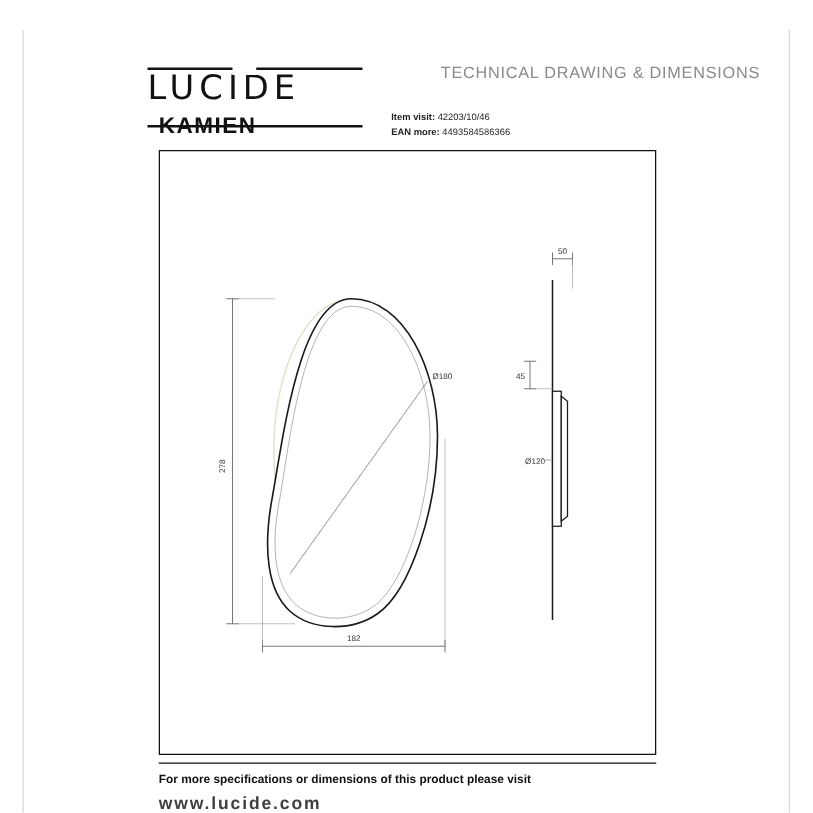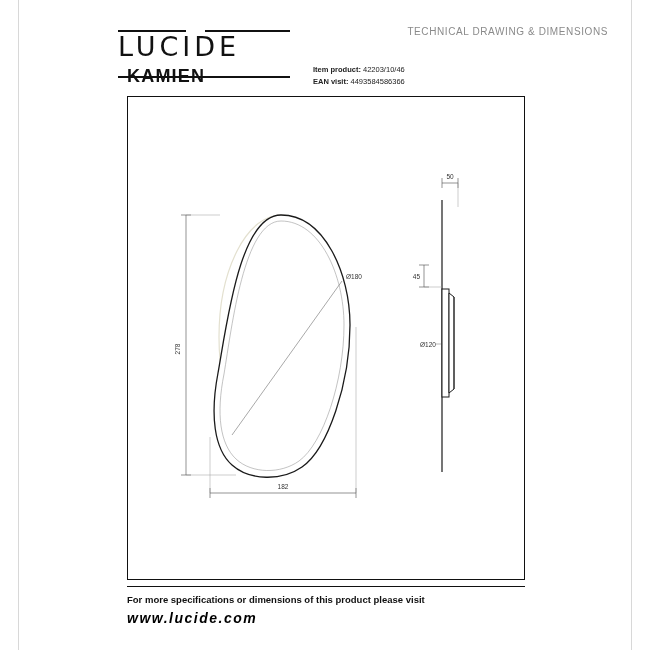--- a/index.html
+++ b/index.html
@@ -13,20 +13,21 @@
     font-family: "Liberation Sans", sans-serif;
     color: #1a1a1a;
     overflow: hidden;
   }
   .page {
     position: relative;
     width: 650px;
     height: 458px;
     background: #ffffff;
     box-sizing: border-box;
+    margin-top: 24px;
   }
   
   .sheet-rule-left {
     position: absolute;
     left: 18px;
     top: 0;
     width: 1px;
     height: 650px;
     background: #d8d8d8;
   }
@@ -83,21 +84,21 @@
     left: 68px;
     top: -4px;
     width: 19px;
     height: 10px;
     background: #ffffff;
   }
   .tech-label {
     position: absolute;
     right: 2px;
     top: 12px;
-    font-size: 10px;
+    font-size: 13px;
     letter-spacing: 0.6px;
     color: #8a8a8a;
     font-family: "Liberation Sans", sans-serif;
   }
 
   
   .title {
     position: absolute;
     left: 127px;
     top: 66px;
@@ -154,22 +155,21 @@
     font-weight: bold;
     color: #111111;
   }
   .footer-url {
     position: absolute;
     left: 127px;
     top: 610px;
     font-size: 14px;
     font-weight: bold;
     letter-spacing: 1.5px;
-    color: #000000;
-    font-style: italic;
+    color: #404040;
   }
 
   svg text {
     font-family: "Liberation Sans", sans-serif;
     fill: #333333;
   }
 </style>
 </head>
 <body>
 
@@ -184,25 +184,25 @@
       <div class="logo-notch"></div>
       <div class="logo-text">LUCIDE</div>
       <div class="logo-bar-bottom"></div>
     </div>
     <div class="tech-label">TECHNICAL DRAWING &amp; DIMENSIONS</div>
   </div>
 
   <div class="title">KAMIEN</div>
   <div class="meta">
     <div>
-      <b>Item product:</b>
+      <b>Item visit:</b>
       <span>42203/10/46</span>
     </div>
     <div>
-      <b>EAN visit:</b>
+      <b>EAN more:</b>
       <span>4493584586366</span>
     </div>
   </div>
 
   <div class="frame">
     <svg class="drawing" viewBox="0 0 398 484">
 
       <ellipse cx="153" cy="240" rx="62" ry="122" fill="none" stroke="#e3e0cf" stroke-width="1.2"></ellipse>
 
       <path d="M153 118

